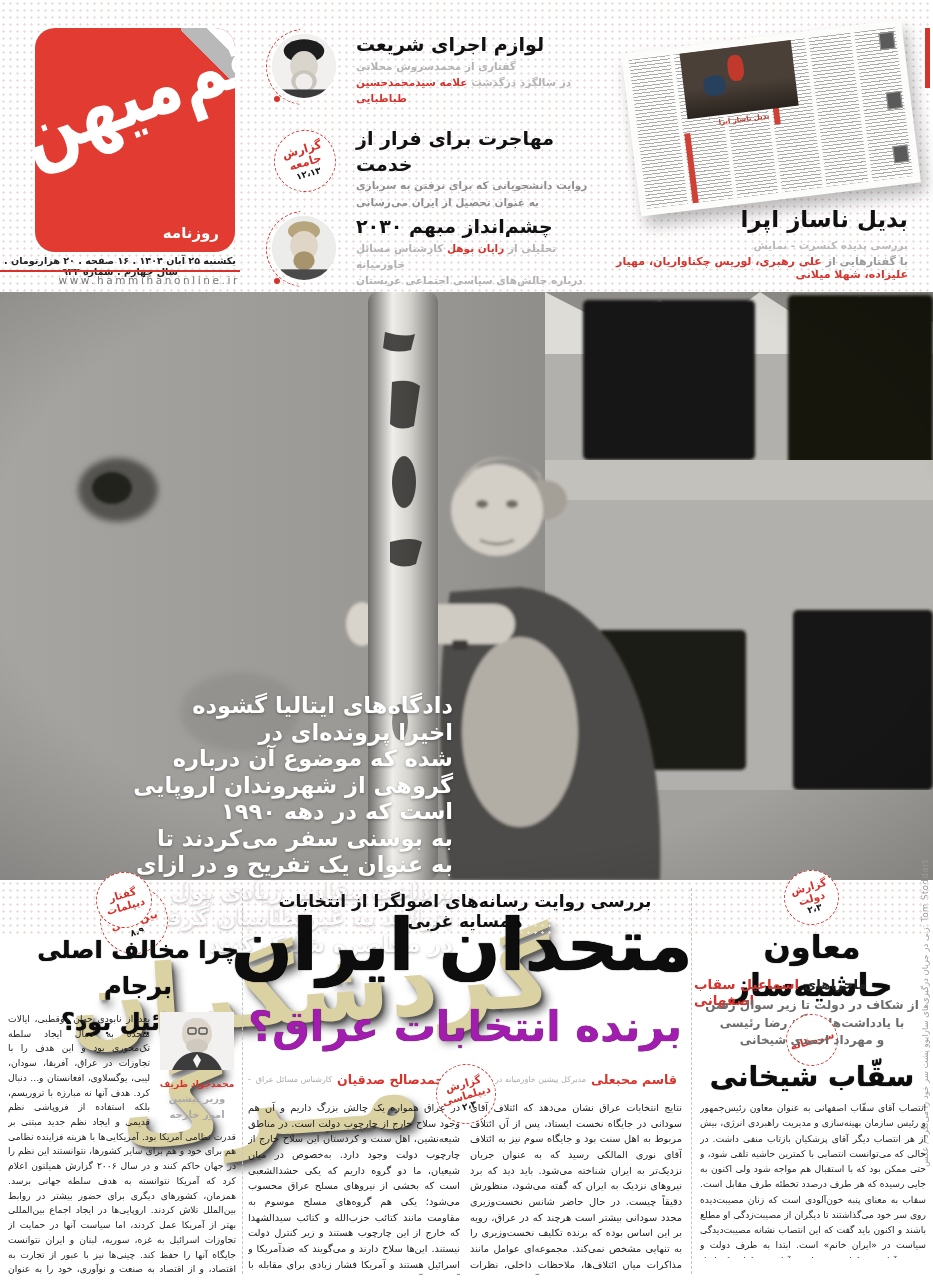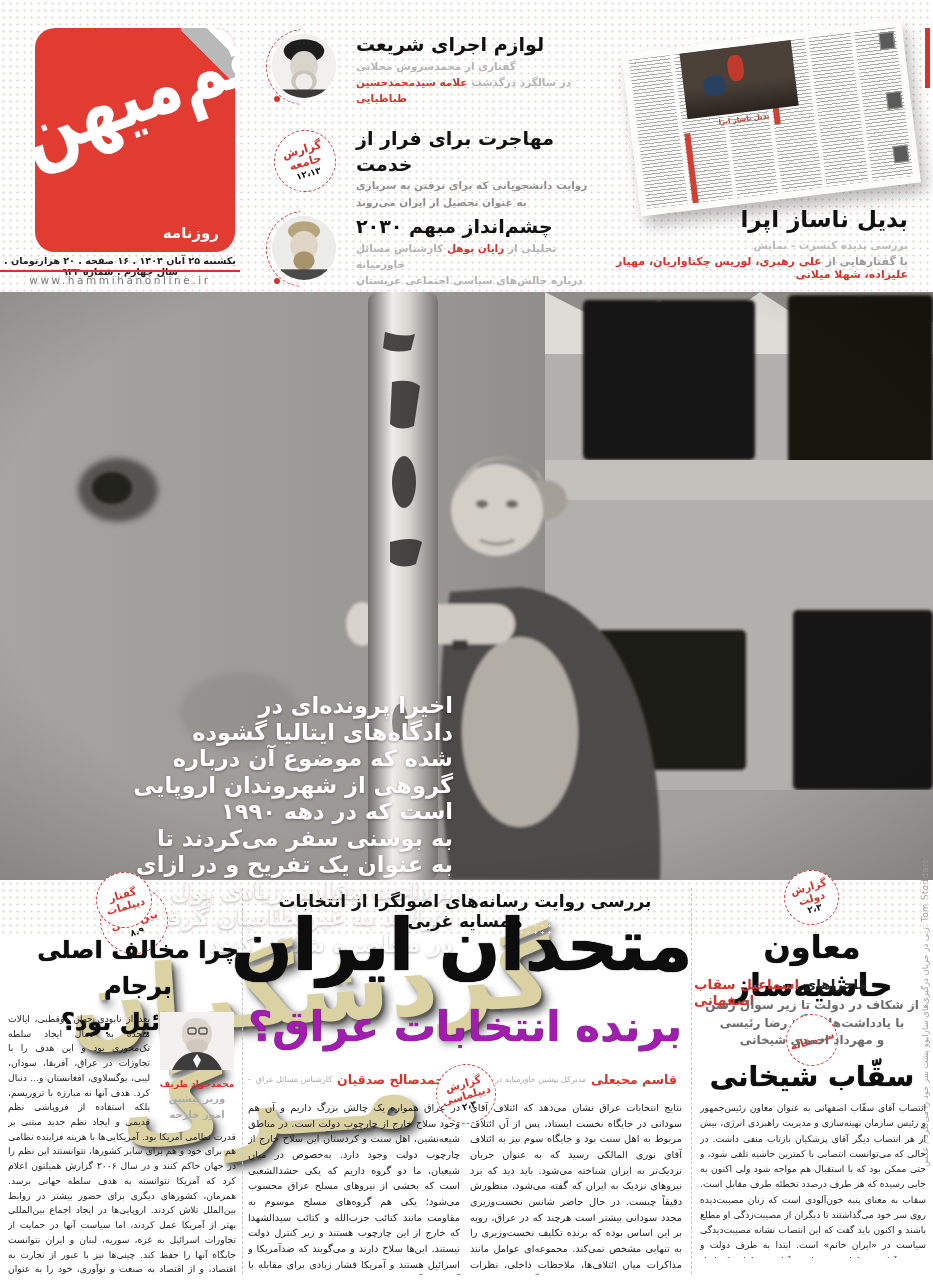--- a/index.html
+++ b/index.html
@@ -12,21 +12,21 @@
   
   .header{left:0;top:0;width:933px;height:292px;}
   .logo{left:35px;top:28px;width:200px;height:224px;background:#e23b31;border-radius:20px;overflow:hidden;}
   .logo-curl{right:0;top:0;width:54px;height:54px;
      background:linear-gradient(225deg,#ffffff 0 26%,#b9b9b9 26% 52%,rgba(0,0,0,0) 52%);}
   .logo-text{left:-20px;top:30px;width:240px;text-align:center;color:#fff;font-weight:bold;
      font-size:64px;transform:rotate(-20deg) scaleY(1.25);letter-spacing:-2px;white-space:nowrap;}
   .logo-sub{right:16px;bottom:10px;color:#fff;font-size:15px;font-weight:bold;}
   .dateline{left:0;top:255px;width:240px;font-size:9.6px;font-weight:bold;color:#222;text-align:center;}
   .redline{left:0;top:270px;width:240px;height:2px;background:#d6332c;}
-  .website{left:0;top:274px;width:240px;font-size:10.5px;color:#777;text-align:center;letter-spacing:2.6px;}
+  .website{left:0;top:274px;width:240px;font-size:10.5px;color:#777;text-align:right;letter-spacing:2.6px;}
 
   
   .hitem{left:272px;width:330px;}
   .avatar{left:0;top:2px;width:64px;height:64px;border-radius:50%;overflow:hidden;background:#f0efed;}
   .arc{left:-6px;top:-3px;width:74px;height:74px;border-radius:50%;
        border:1.6px dashed #d6332c;clip-path:inset(-3px 55% -3px -3px);}
   .arcdot{left:2px;top:64px;width:6px;height:6px;border-radius:50%;background:#d6332c;}
   .hitem .txt{margin-left:84px;direction:rtl;text-align:left;}
   .htitle{font-size:19px;font-weight:bold;color:#111;line-height:1.35;}
   .hsub{font-size:10.5px;color:#b3b3b3;line-height:1.55;font-weight:bold;}
@@ -154,21 +154,21 @@
 
     <div class="abs hitem" style="top:126px;height:96px;">
       <div class="abs badge" style="left:2px;top:4px;width:62px;height:62px;font-size:11.5px;">
         <span>گزارش</span>
         <span>جامعه</span>
         <span class="pg" style="font-size:9px;">۱۲،۱۳</span>
       </div>
       <div class="txt">
         <div class="htitle">مهاجرت برای فرار از خدمت</div>
         <div class="hsub" style="color:#8f8f8f;">روایت دانشجویانی که برای نرفتن به سربازی</div>
-        <div class="hsub" style="color:#8f8f8f;">به عنوان تحصیل از ایران می‌روند</div>
+        <div class="hsub" style="color:#8f8f8f;">به عنوان تحصیل از ایران می‌رسانی</div>
       </div>
     </div>
 
     <div class="abs hitem" style="top:214px;height:78px;">
       <div class="abs arc"></div>
       <div class="abs arcdot"></div>
       <div class="abs avatar">
         <svg viewBox="0 0 60 60" width="64" height="64">
           <rect width="60" height="60" fill="#ececea"></rect>
           <ellipse cx="30" cy="14" rx="15" ry="9" fill="#b7a57e"></ellipse>
@@ -284,22 +284,22 @@
         <path d="M385 40 q20 6 30 2 l-4 16 q-16 4 -28 -2 Z"></path>
         <path d="M392 90 q18 -4 28 4 l-6 40 q-14 6 -24 -2 Z"></path>
         <ellipse cx="404" cy="190" rx="12" ry="26"></ellipse>
         <path d="M390 250 q22 -6 32 0 l-6 22 q-14 6 -26 -2 Z"></path>
         <ellipse cx="400" cy="430" rx="8" ry="18" opacity="0.6"></ellipse>
       </g>
       <rect width="933" height="588" fill="url(#vig)"></rect>
     </svg>
 
     <div class="abs intro">
+      <div>دادگاه‌های ایتالیا گشوده</div>
       <div>اخیرا پرونده‌ای در</div>
-      <div>دادگاه‌های ایتالیا گشوده</div>
       <div>شده که موضوع آن درباره</div>
       <div>گروهی از شهروندان اروپایی</div>
       <div>است که در دهه ۱۹۹۰</div>
       <div>به بوسنی سفر می‌کردند تا</div>
       <div>به عنوان یک تفریح و در ازای</div>
       <div>پرداخت مقادیر زیادی پول</div>
       <div>بتوانند به غیرنظامیان گرفتار</div>
       <div>در محاصره شلیک کنند</div>
     </div>
 

